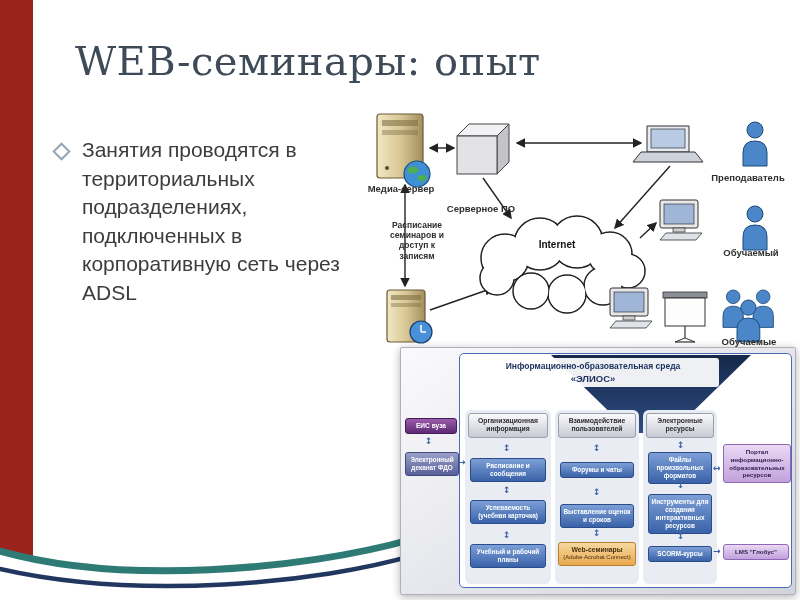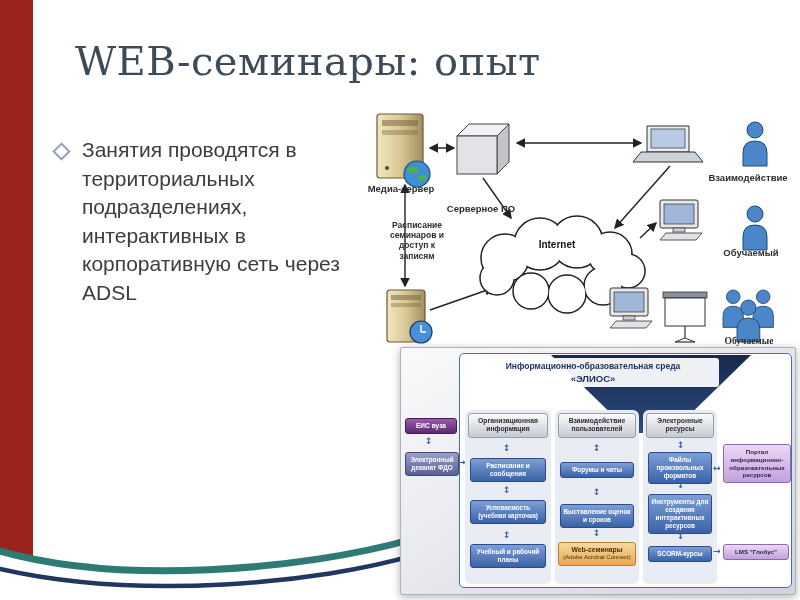--- a/index.html
+++ b/index.html
@@ -72,21 +72,21 @@
 
 <div class="page">
 
   <div class="abs accent-bar"></div>
 
   <div class="abs slide-title">WEB-семинары: опыт</div>
 
   <ul class="abs bullets">
     <li>
       <span class="diamond"></span>
-      <span>Занятия проводятся в территориальных подразделениях, интерактивных в корпоративную сеть через ADSL</span>
+      <span>Занятия проводятся в территориальных подразделениях, подключенных в корпоративную сеть через ADSL</span>
     </li>
   </ul>
 
   <svg class="abs diagram-svg" width="455" height="248" viewBox="0 0 455 248">
     <defs>
       <marker id="arr" viewBox="0 0 10 10" refX="8.5" refY="5" markerWidth="7" markerHeight="7" orient="auto-start-reverse">
         <path d="M0,0 L10,5 L0,10 z" fill="#222"></path>
       </marker>
       <linearGradient id="srvGrad" x1="0" y1="0" x2="1" y2="0">
         <stop offset="0" stop-color="#f1e7c2"></stop>
@@ -189,23 +189,23 @@
       <circle cx="76" cy="232" r="11" fill="#4a90d9" stroke="#17406e" stroke-width="1.2"></circle>
       <line x1="76" y1="232" x2="76" y2="225" stroke="#fff" stroke-width="1.5"></line>
       <line x1="76" y1="232" x2="81" y2="232" stroke="#fff" stroke-width="1.5"></line>
     </g>
   </svg>
 
   <div class="lbl" style="left:355px;top:183px;width:92px;">Медиа-сервер</div>
   <div class="lbl" style="left:438px;top:179px;width:86px;margin-top:24px;">Серверное ПО</div>
   <div class="lbl lbl-schedule" style="left:346px;top:220px;width:62px;margin-left:40px;">Расписание семинаров и доступ к записям</div>
   <div class="lbl lbl-internet" style="left:498px;top:239px;width:118px;">Internet</div>
-  <div class="lbl" style="left:700px;top:172px;width:96px;">Взаимодействие</div>
+  <div class="lbl" style="left:700px;top:172px;width:96px;">Преподаватель</div>
   <div class="lbl" style="left:708px;top:247px;width:86px;">Обучаемый</div>
-  <div class="lbl" style="left:705px;top:336px;width:88px;font-family:Liberation Serif, serif;">Обучаемые</div>
+  <div class="lbl" style="left:705px;top:336px;width:88px;">Обучаемые</div>
 
   <div class="abs frame">
     <div class="inner-panel"></div>
     <div class="funnel"></div>
 
     <div class="elios-title">
       <span class="t1">Информационно-образовательная среда</span>
       <span class="t2">«ЭЛИОС»</span>
     </div>
 

